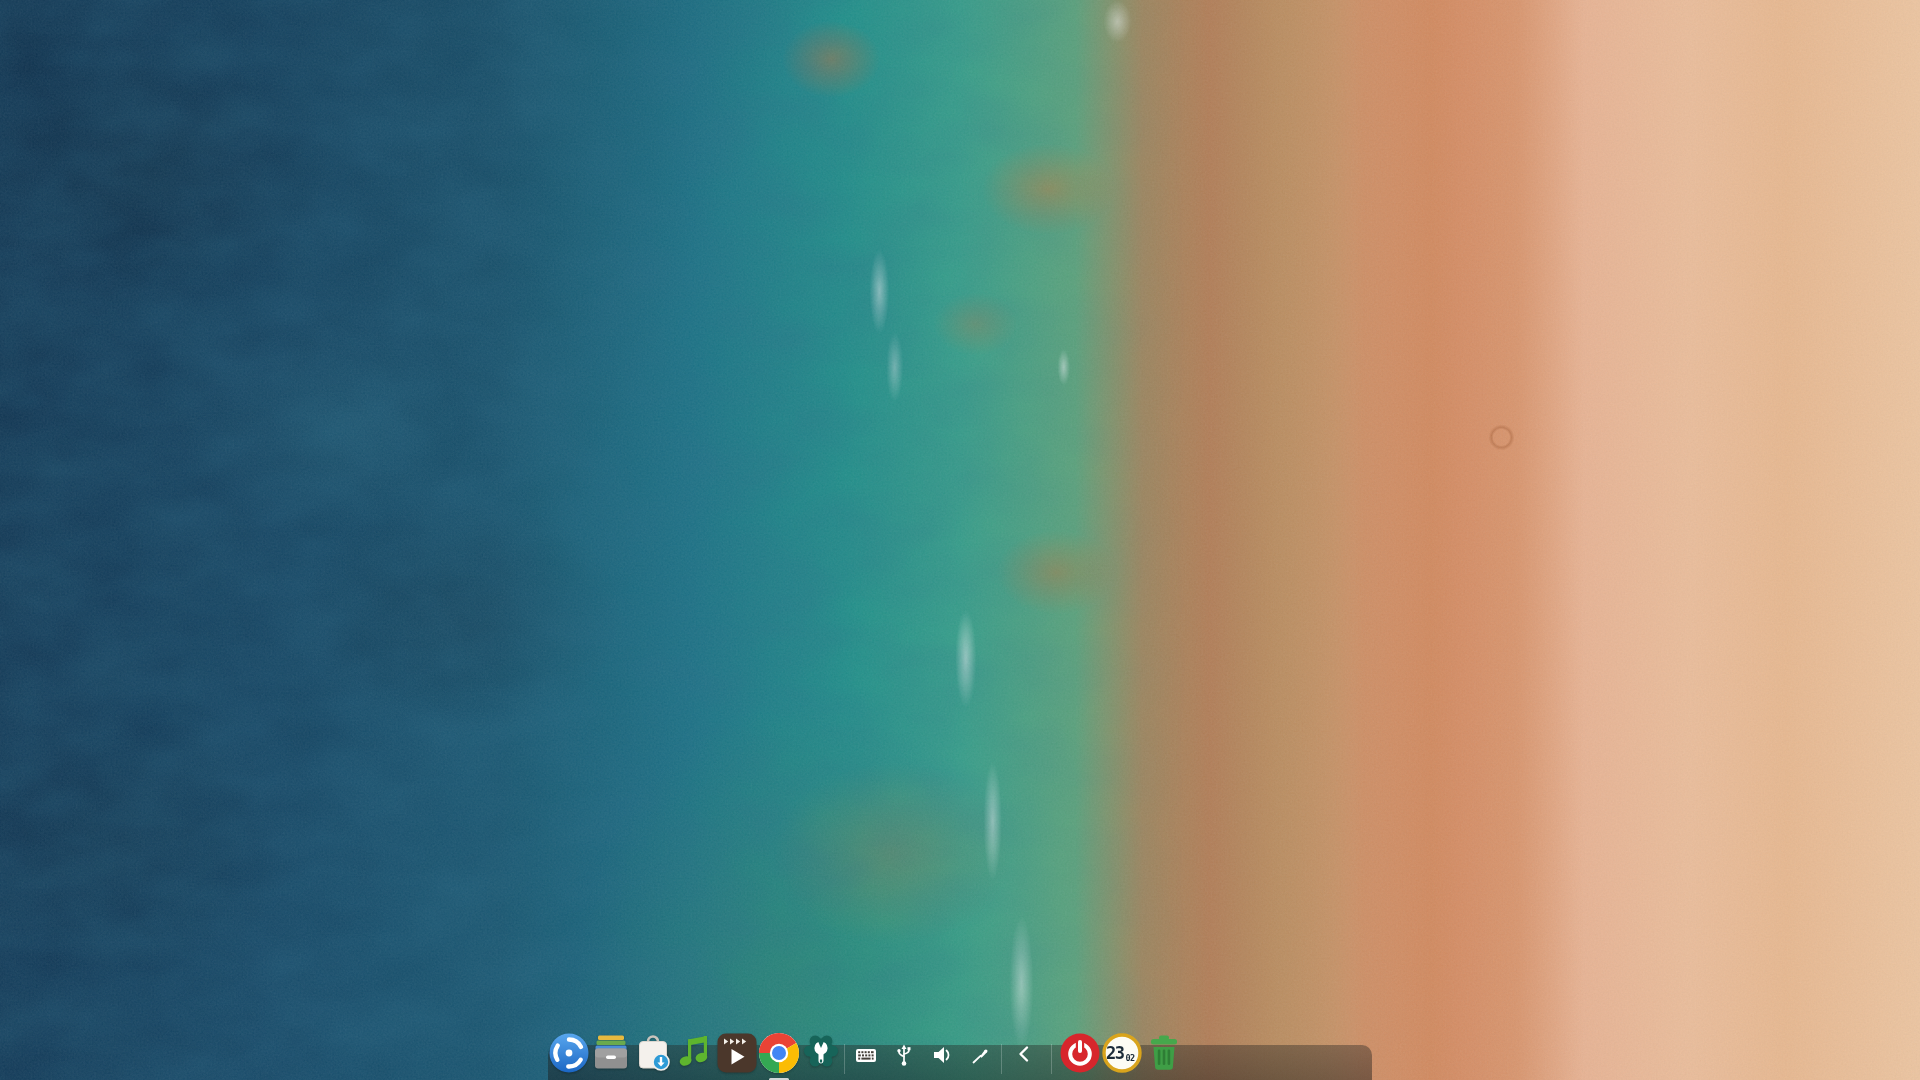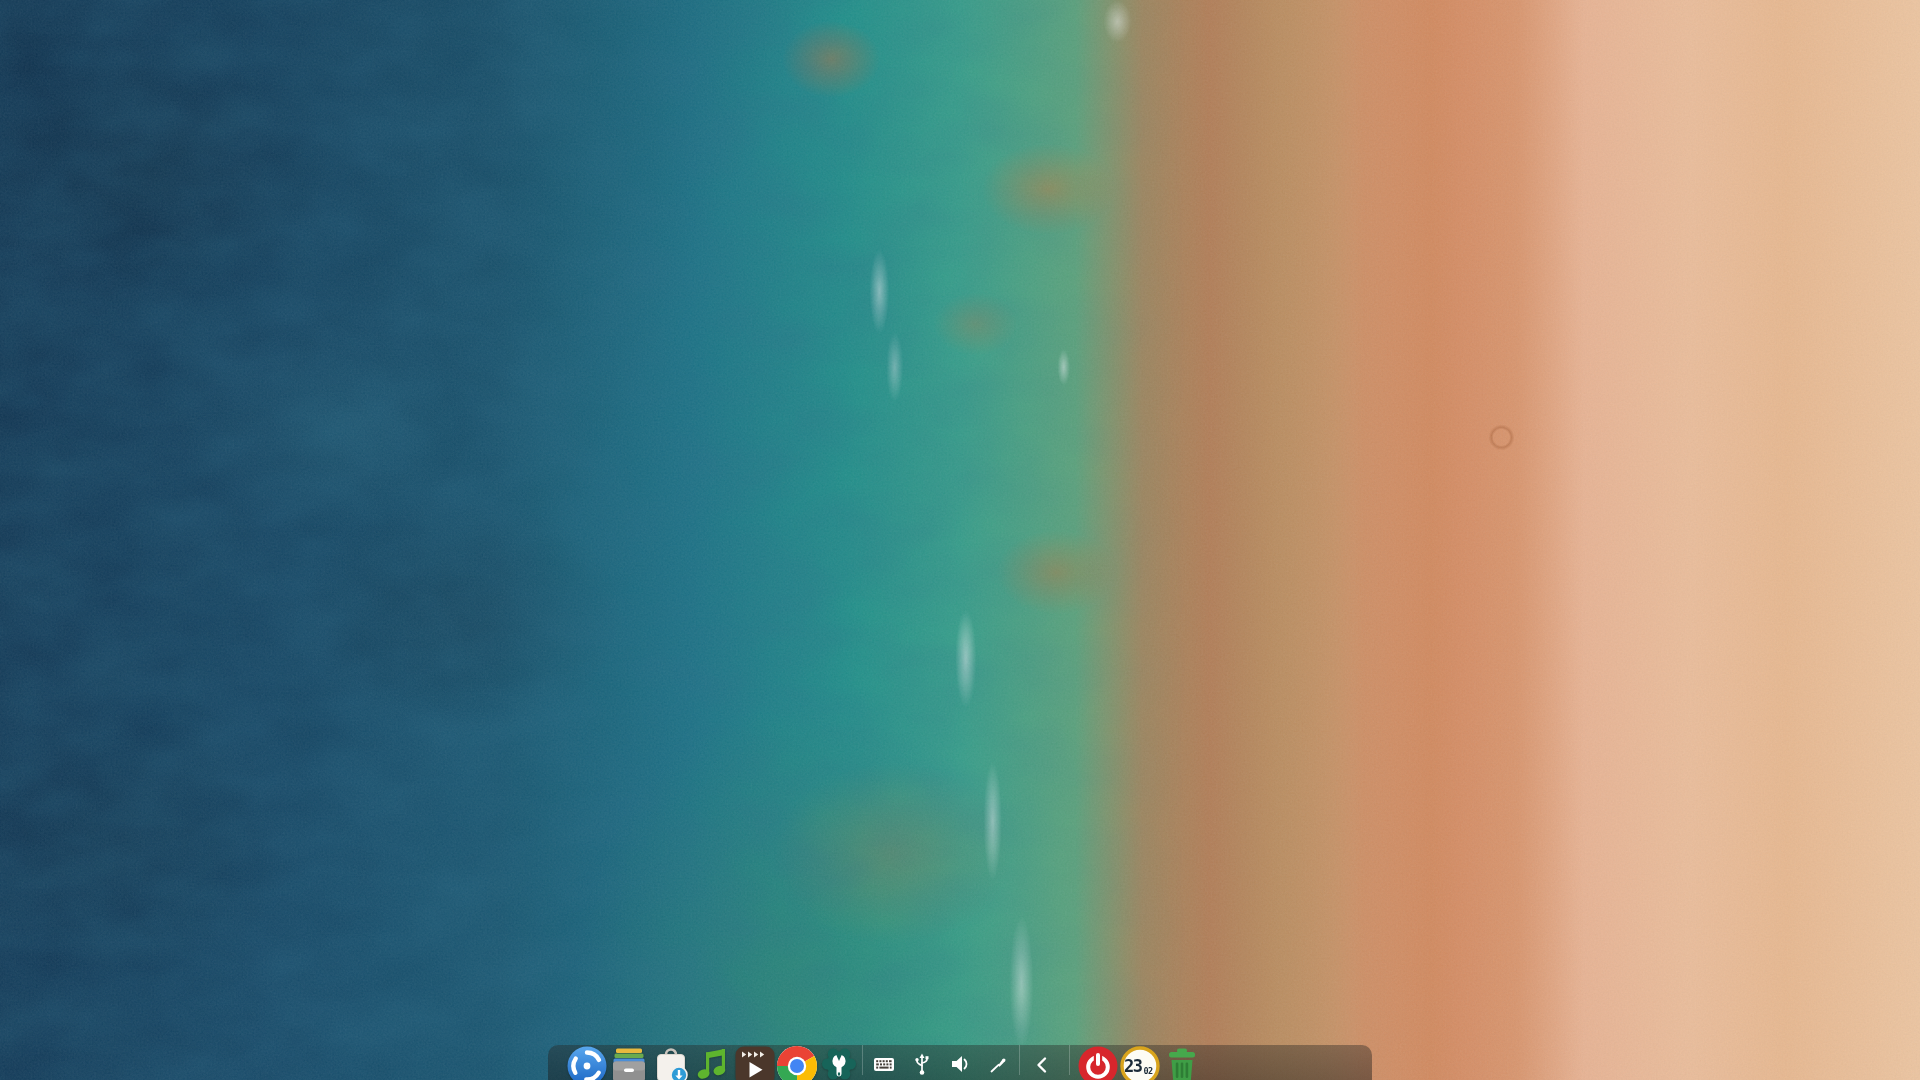--- a/index.html
+++ b/index.html
@@ -40,22 +40,22 @@
       linear-gradient(115deg, rgba(4,30,56,.50) 0%, rgba(4,30,56,0) 34%),
       
       linear-gradient(90deg, #0c3758 0%, #0e4263 14%, #11506c 26%, #147084 36%,
         #1b9089 44%, #33a089 50%, #5aa37a 56%, #88a06a 61%, #b29562 66%,
         #cf8f66 71%, #e09d7f 76%, #e9b292 82%, #ecbd9a 88%, #e9b88f 93%, #eec5a0 100%);
   }
   .noise { position:absolute; inset:0; width:1920px; height:1080px; pointer-events:none; }
 
   
   .dock { position:absolute; left:548px; bottom:0; width:824px; height:35px;
-    box-sizing:border-box; display:flex; align-items:flex-start;
-    padding:0 6px 6px 18px;
+    box-sizing:border-box; display:flex; align-items:flex-end;
+    padding:0 6px 6px 0;
     background:linear-gradient(rgba(40,38,35,.40), rgba(24,23,22,.46));
     border-radius:10px 10px 0 0; }
   .dock button { background:none; border:none; padding:0; margin:0; cursor:pointer; }
   .apps { display:flex; align-items:center; }
   .dock-item { width:42px; height:42px; margin:0 8.5px; position:relative;
     display:flex; align-items:center; justify-content:center; }
   .dock-item svg { display:block; filter:drop-shadow(0 1px 1px rgba(0,0,0,.25)); }
   .run-dot { position:absolute; left:50%; bottom:-7px; transform:translateX(-50%);
     width:20px; height:3px; border-radius:1.5px; background:rgba(238,238,238,.85);
     box-shadow:0 1px 2px rgba(0,0,0,.45); }

